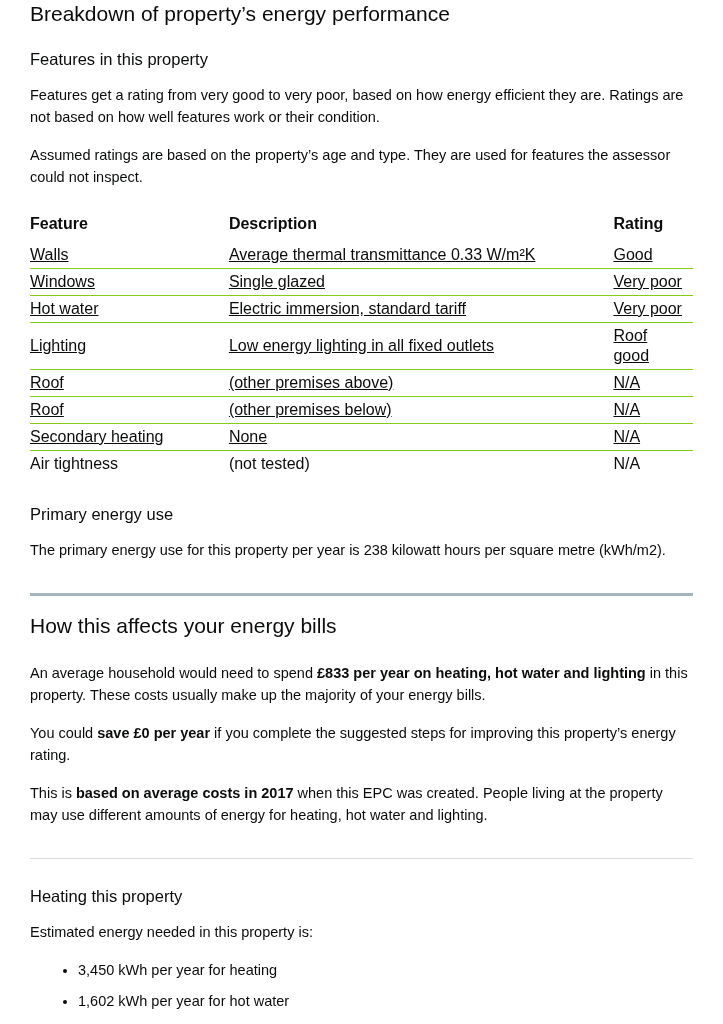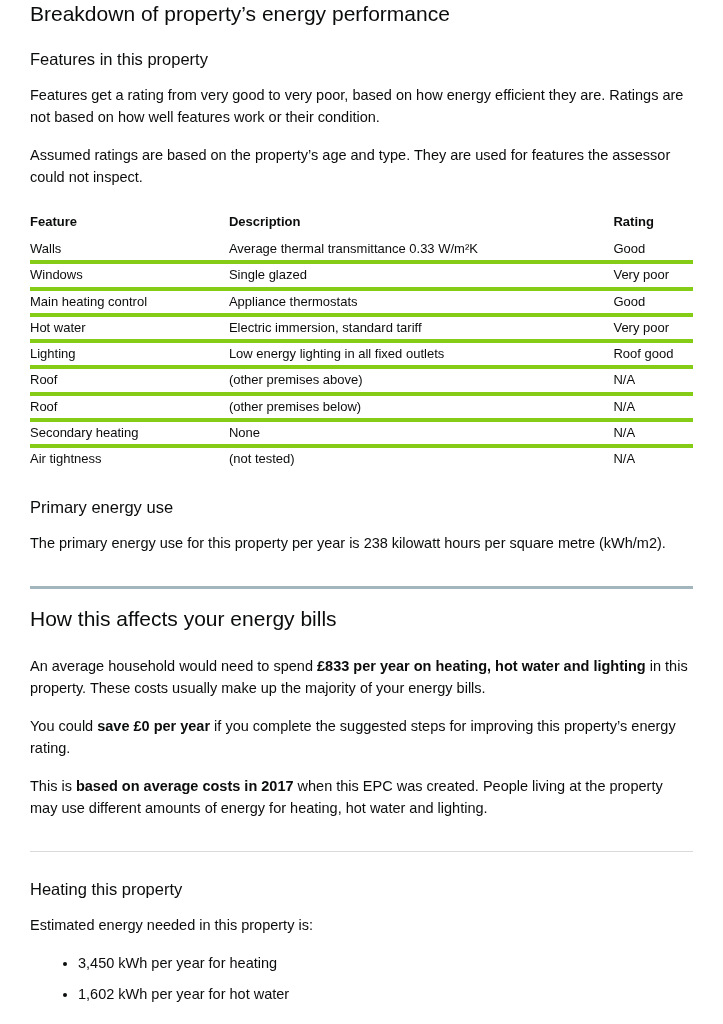--- a/index.html
+++ b/index.html
@@ -36,33 +36,34 @@
     font-size: 14.5px;
     line-height: 22px;
     margin: 0 0 16px 0;
   }
   .body-text strong { font-weight: bold; }
 
   table.features-table {
     width: 100%;
     border-collapse: collapse;
     margin: 24px 0 6px 0;
-    font-size: 13px;
+    font-size: 16px;
     line-height: 1.25;
   }
   table.features-table th {
     text-align: left;
     font-weight: bold;
     padding: 2px 8px 8px 0;
   }
   table.features-table td {
     padding: 3px 8px 3px 0;
   }
   table.features-table tbody tr:not(:last-child) td {
-    border-bottom: 4px solid #84cc16;
+    border-bottom: 1px solid #84cc16;
+    text-decoration: underline;
   }
   table.features-table .col-feature   { width: 30%; }
   table.features-table .col-desc      { width: 58%; }
   table.features-table .col-rating    { width: 12%; }
 
   hr.section-rule {
     border: none;
     border-top: 3px solid #a3b5bd;
     margin: 32px 0 18px 0;
   }
@@ -102,25 +103,20 @@
       <tbody>
         <tr>
           <td>Walls</td>
           <td>Average thermal transmittance 0.33 W/m²K</td>
           <td>Good</td>
         </tr>
         <tr>
           <td>Windows</td>
           <td>Single glazed</td>
           <td>Very poor</td>
-        </tr>
-        <tr>
-          <td>Main heating control</td>
-          <td>Appliance thermostats</td>
-          <td>Good</td>
         </tr>
         <tr>
           <td>Hot water</td>
           <td>Electric immersion, standard tariff</td>
           <td>Very poor</td>
         </tr>
         <tr>
           <td>Lighting</td>
           <td>Low energy lighting in all fixed outlets</td>
           <td>Roof good</td>

